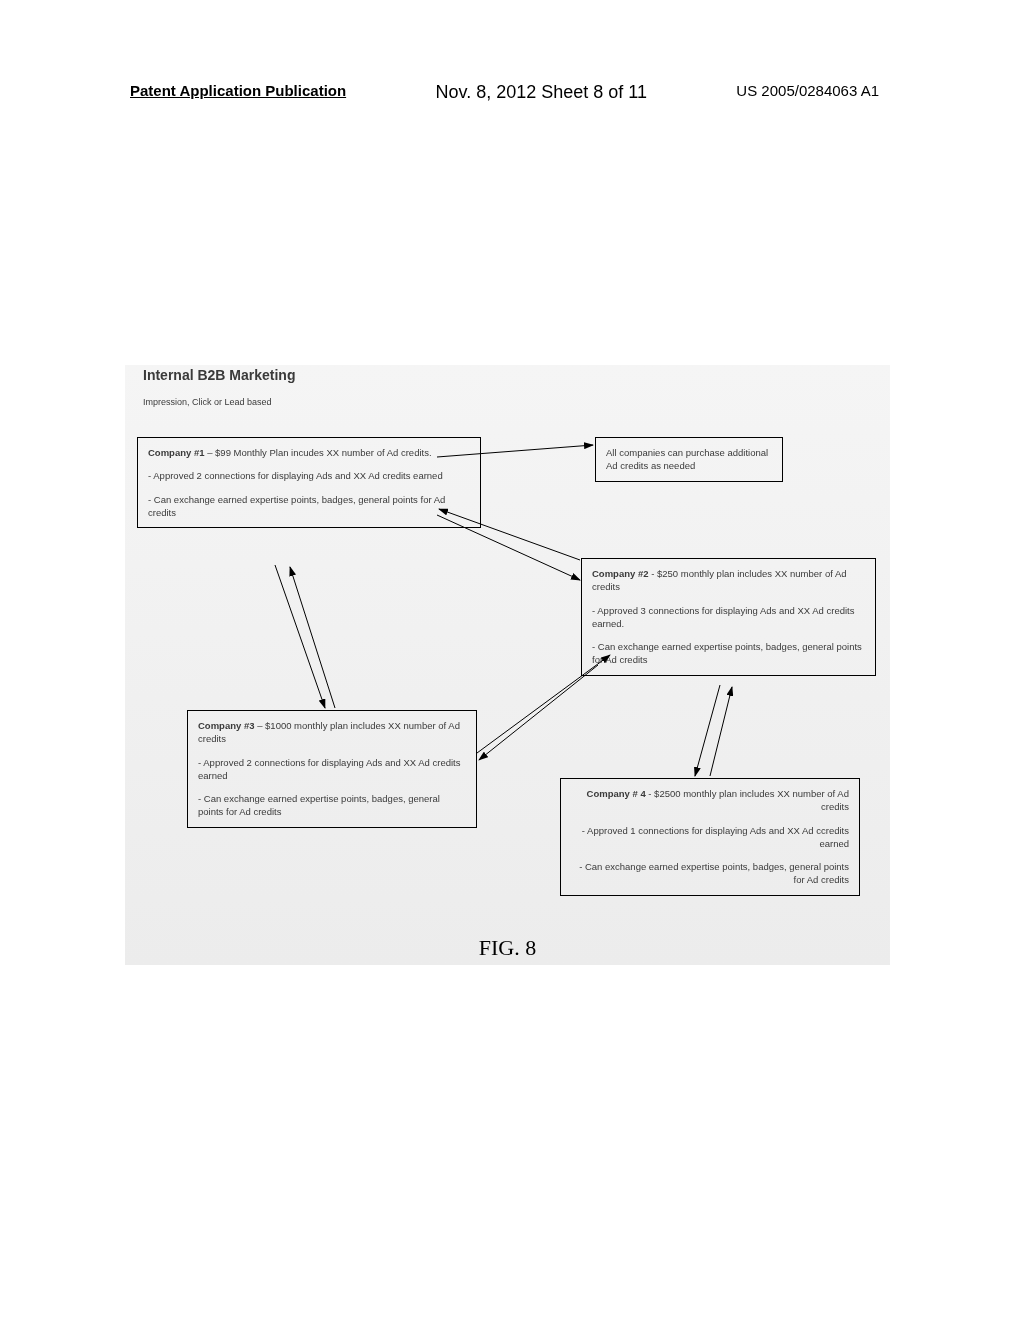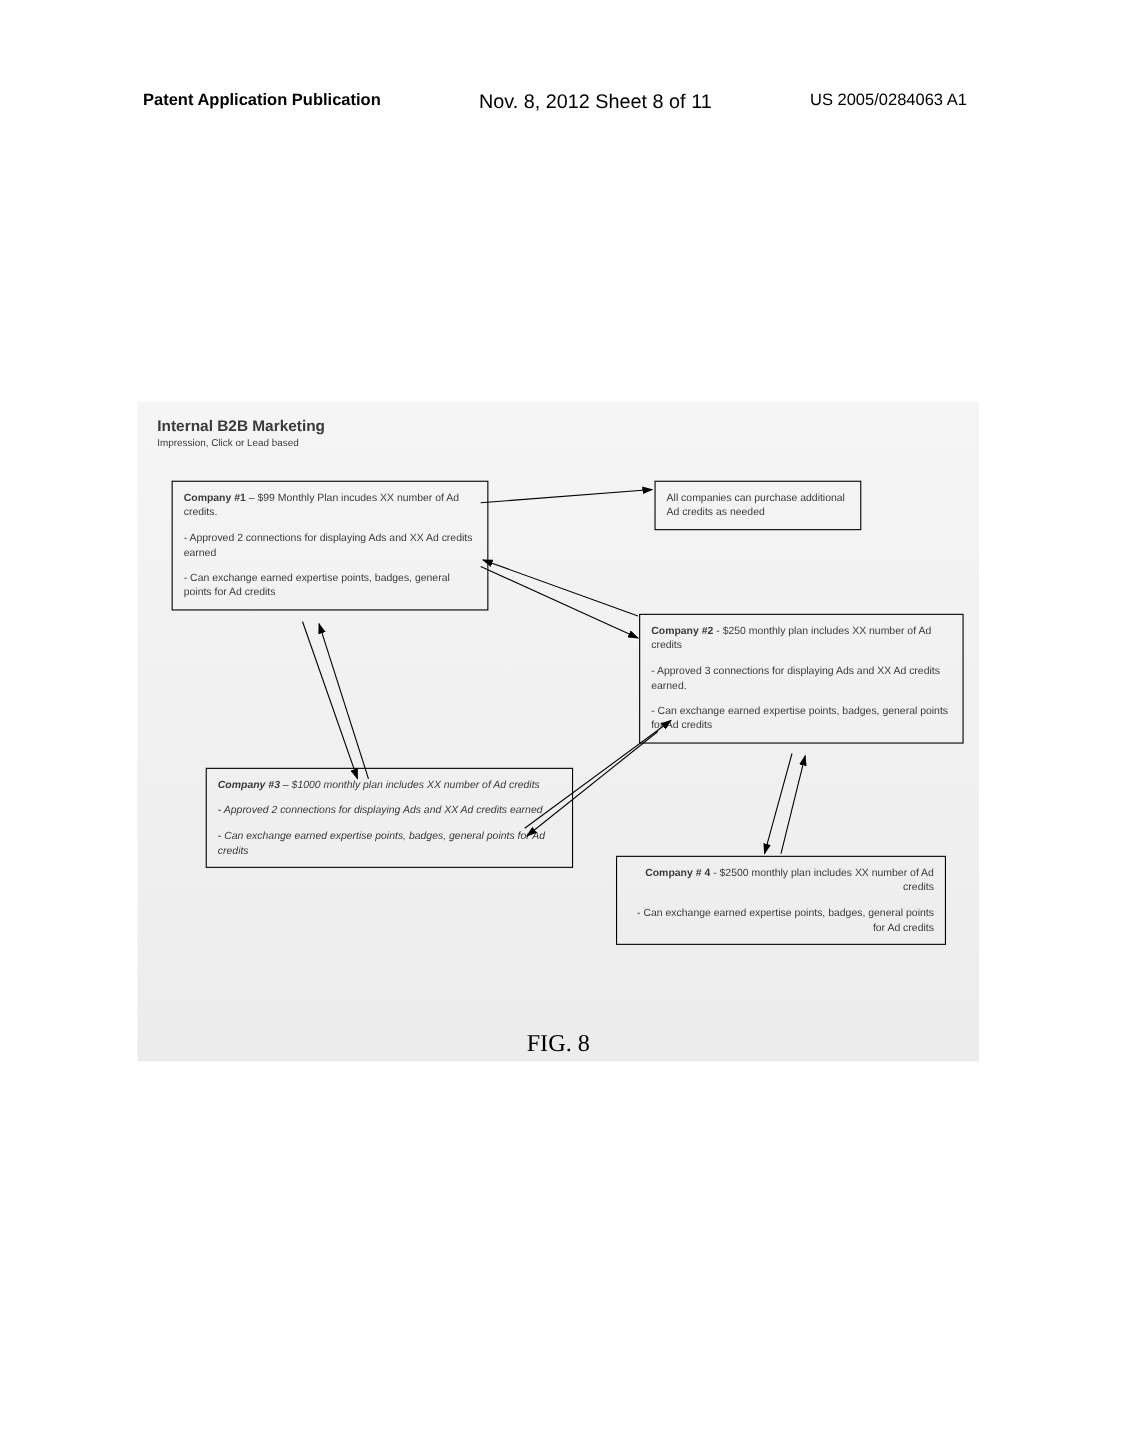--- a/index.html
+++ b/index.html
@@ -16,40 +16,41 @@
       left: 0;
       right: 0;
       display: flex;
       justify-content: space-between;
       padding: 0 145px 0 130px;
     }
     .header-left {
       font-size: 15px;
       font-weight: bold;
       color: #000;
+      text-decoration: underline;
     }
     .header-center {
       font-size: 18px;
       color: #000;
     }
     .header-right {
       font-size: 15px;
       color: #000;
     }
     .diagram-container {
       position: absolute;
       top: 365px;
       left: 125px;
       width: 765px;
       height: 600px;
       background: linear-gradient(to bottom, #f5f5f5 0%, #ececec 100%);
     }
     .diagram-title {
       position: absolute;
-      top: 14px;
+      top: 2px;
       left: 18px;
       font-size: 14px;
       font-weight: bold;
       color: #3a3a3a;
       font-family: "Comic Sans MS", cursive, sans-serif;
     }
     .diagram-subtitle {
       position: absolute;
       top: 32px;
       left: 18px;
@@ -62,23 +63,23 @@
       background: rgba(255,255,255,0);
       padding: 8px 10px;
       font-size: 9.5px;
       color: #3a3a3a;
       line-height: 1.4;
     }
     .box-label { font-weight: bold; display: inline; }
     .box-plan { display: inline; }
     .box-bullet { margin-top: 10px; }
     .box-top { top: 72px; left: 470px; width: 188px; }
-    .box1 { top: 72px; left: 31px; width: 288px; }
+    .box1 { top: 72px; left: 12px; width: 344px; }
     .box2 { top: 193px; left: 456px; width: 295px; }
-    .box3 { top: 333px; left: 62px; width: 334px; font-style: italic; }
+    .box3 { top: 345px; left: 62px; width: 290px; }
     .box4 { top: 413px; left: 435px; width: 300px; text-align: right; }
     .fig-caption {
       position: absolute;
       top: 570px;
       left: 0;
       width: 100%;
       text-align: center;
       font-size: 22px;
       font-family: "Times New Roman", serif;
       color: #000;
@@ -126,20 +127,21 @@
   <div class="box box3">
     <span class="box-label">Company #3</span>
     <span class="box-plan"> – $1000 monthly plan includes XX number of Ad credits</span>
     <div class="box-bullet">- Approved 2 connections for displaying Ads and XX Ad credits earned</div>
     <div class="box-bullet">- Can exchange earned expertise points, badges, general points for Ad credits</div>
   </div>
 
   <div class="box box4">
     <span class="box-label">Company # 4</span>
     <span class="box-plan"> - $2500 monthly plan includes XX number of Ad credits</span>
+    <div class="box-bullet">- Approved 1 connections for displaying Ads and XX Ad ccredits earned</div>
     <div class="box-bullet">- Can exchange earned expertise points, badges, general points for Ad credits</div>
   </div>
 
   <svg class="arrows">
     <defs>
       <marker id="arrowhead" markerWidth="10" markerHeight="7" refX="9" refY="3.5" orient="auto">
         <polygon points="0 0, 10 3.5, 0 7" fill="#000"></polygon>
       </marker>
     </defs>
     <line x1="312" y1="92" x2="468" y2="80" stroke="#000" stroke-width="1" marker-end="url(#arrowhead)"></line>

